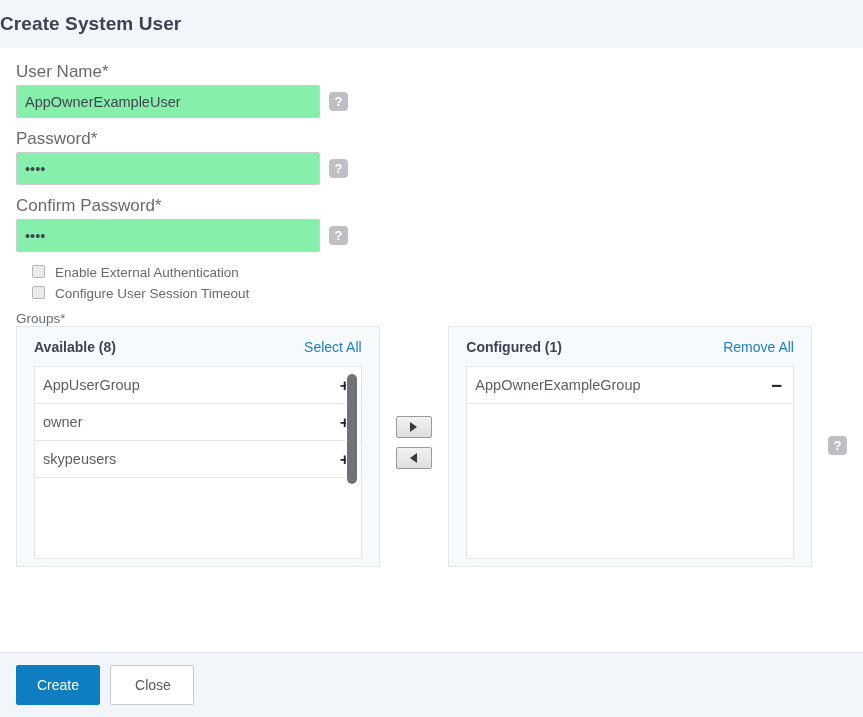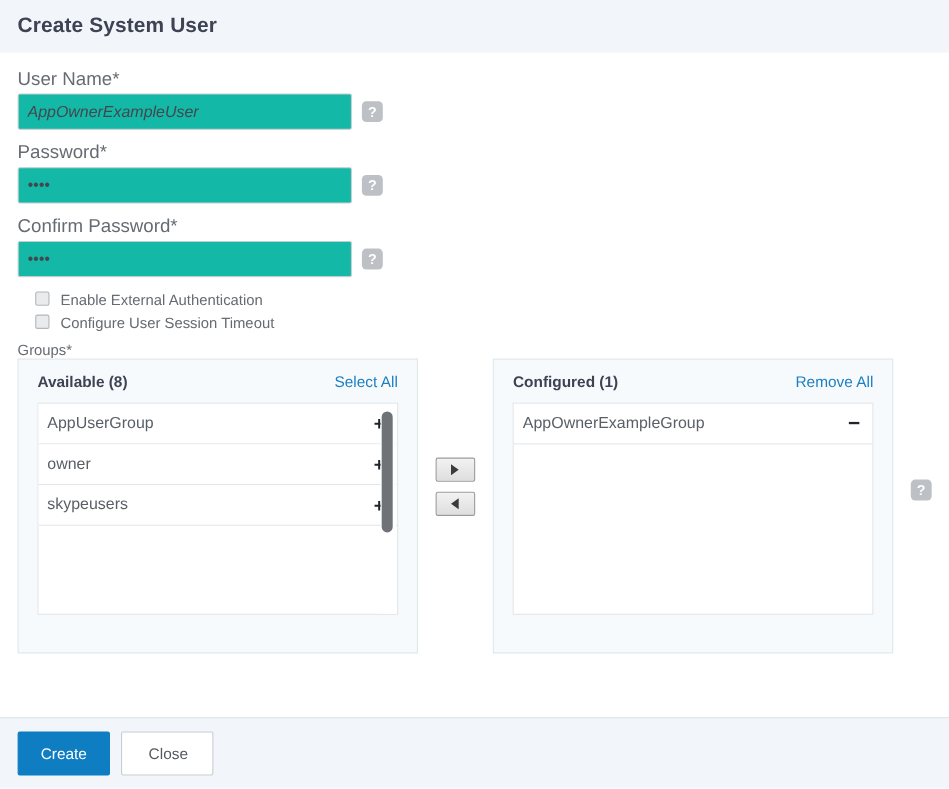--- a/index.html
+++ b/index.html
@@ -18,21 +18,20 @@
   }
 
   
   .dialog-header {
     position: absolute; left: 0; top: 0;
     width: 863px; height: 48px;
     background: #f2f6fa;
     display: flex; align-items: center;
   }
   .dialog-title {
-    margin-left: 16px;
     font-size: 19px;
     font-weight: bold;
     color: #3d4353;
     letter-spacing: 0.1px;
   }
 
   
   .dialog-body {
     position: absolute; left: 0; top: 48px;
     width: 863px; height: 604px;
@@ -49,27 +48,26 @@
   .field-row {
     display: flex;
     align-items: center;
     margin-bottom: 13px;
   }
   .text-input {
     width: 304px;
     height: 33px;
     border: 1px solid #c8cdd2;
     border-radius: 2px;
-    background: #14b8a6;
+    background: #86efac;
     font-family: "Liberation Sans", sans-serif;
     font-size: 14.5px;
     color: #43484e;
     padding: 0 8px;
     outline: none;
-    font-style: italic;
   }
   .text-input::placeholder { color: #a9aeb4; }
 
   .help-icon {
     width: 19px; height: 19px;
     border-radius: 4px;
     background: #bdc1c5;
     color: #ffffff;
     font-size: 13px;
     font-weight: bold;
@@ -106,21 +104,21 @@
     margin-top: 4px;
   }
 
   
   .transfer {
     display: flex;
     align-items: flex-start;
   }
   .panel {
     width: 370px;
-    height: 268px;
+    height: 241px;
     border: 1px solid #e2e7ec;
     background: #f7fafc;
     padding: 12px 17px 14px 17px;
   }
   .panel-head {
     display: flex;
     align-items: baseline;
     justify-content: space-between;
     margin-bottom: 11px;
   }

